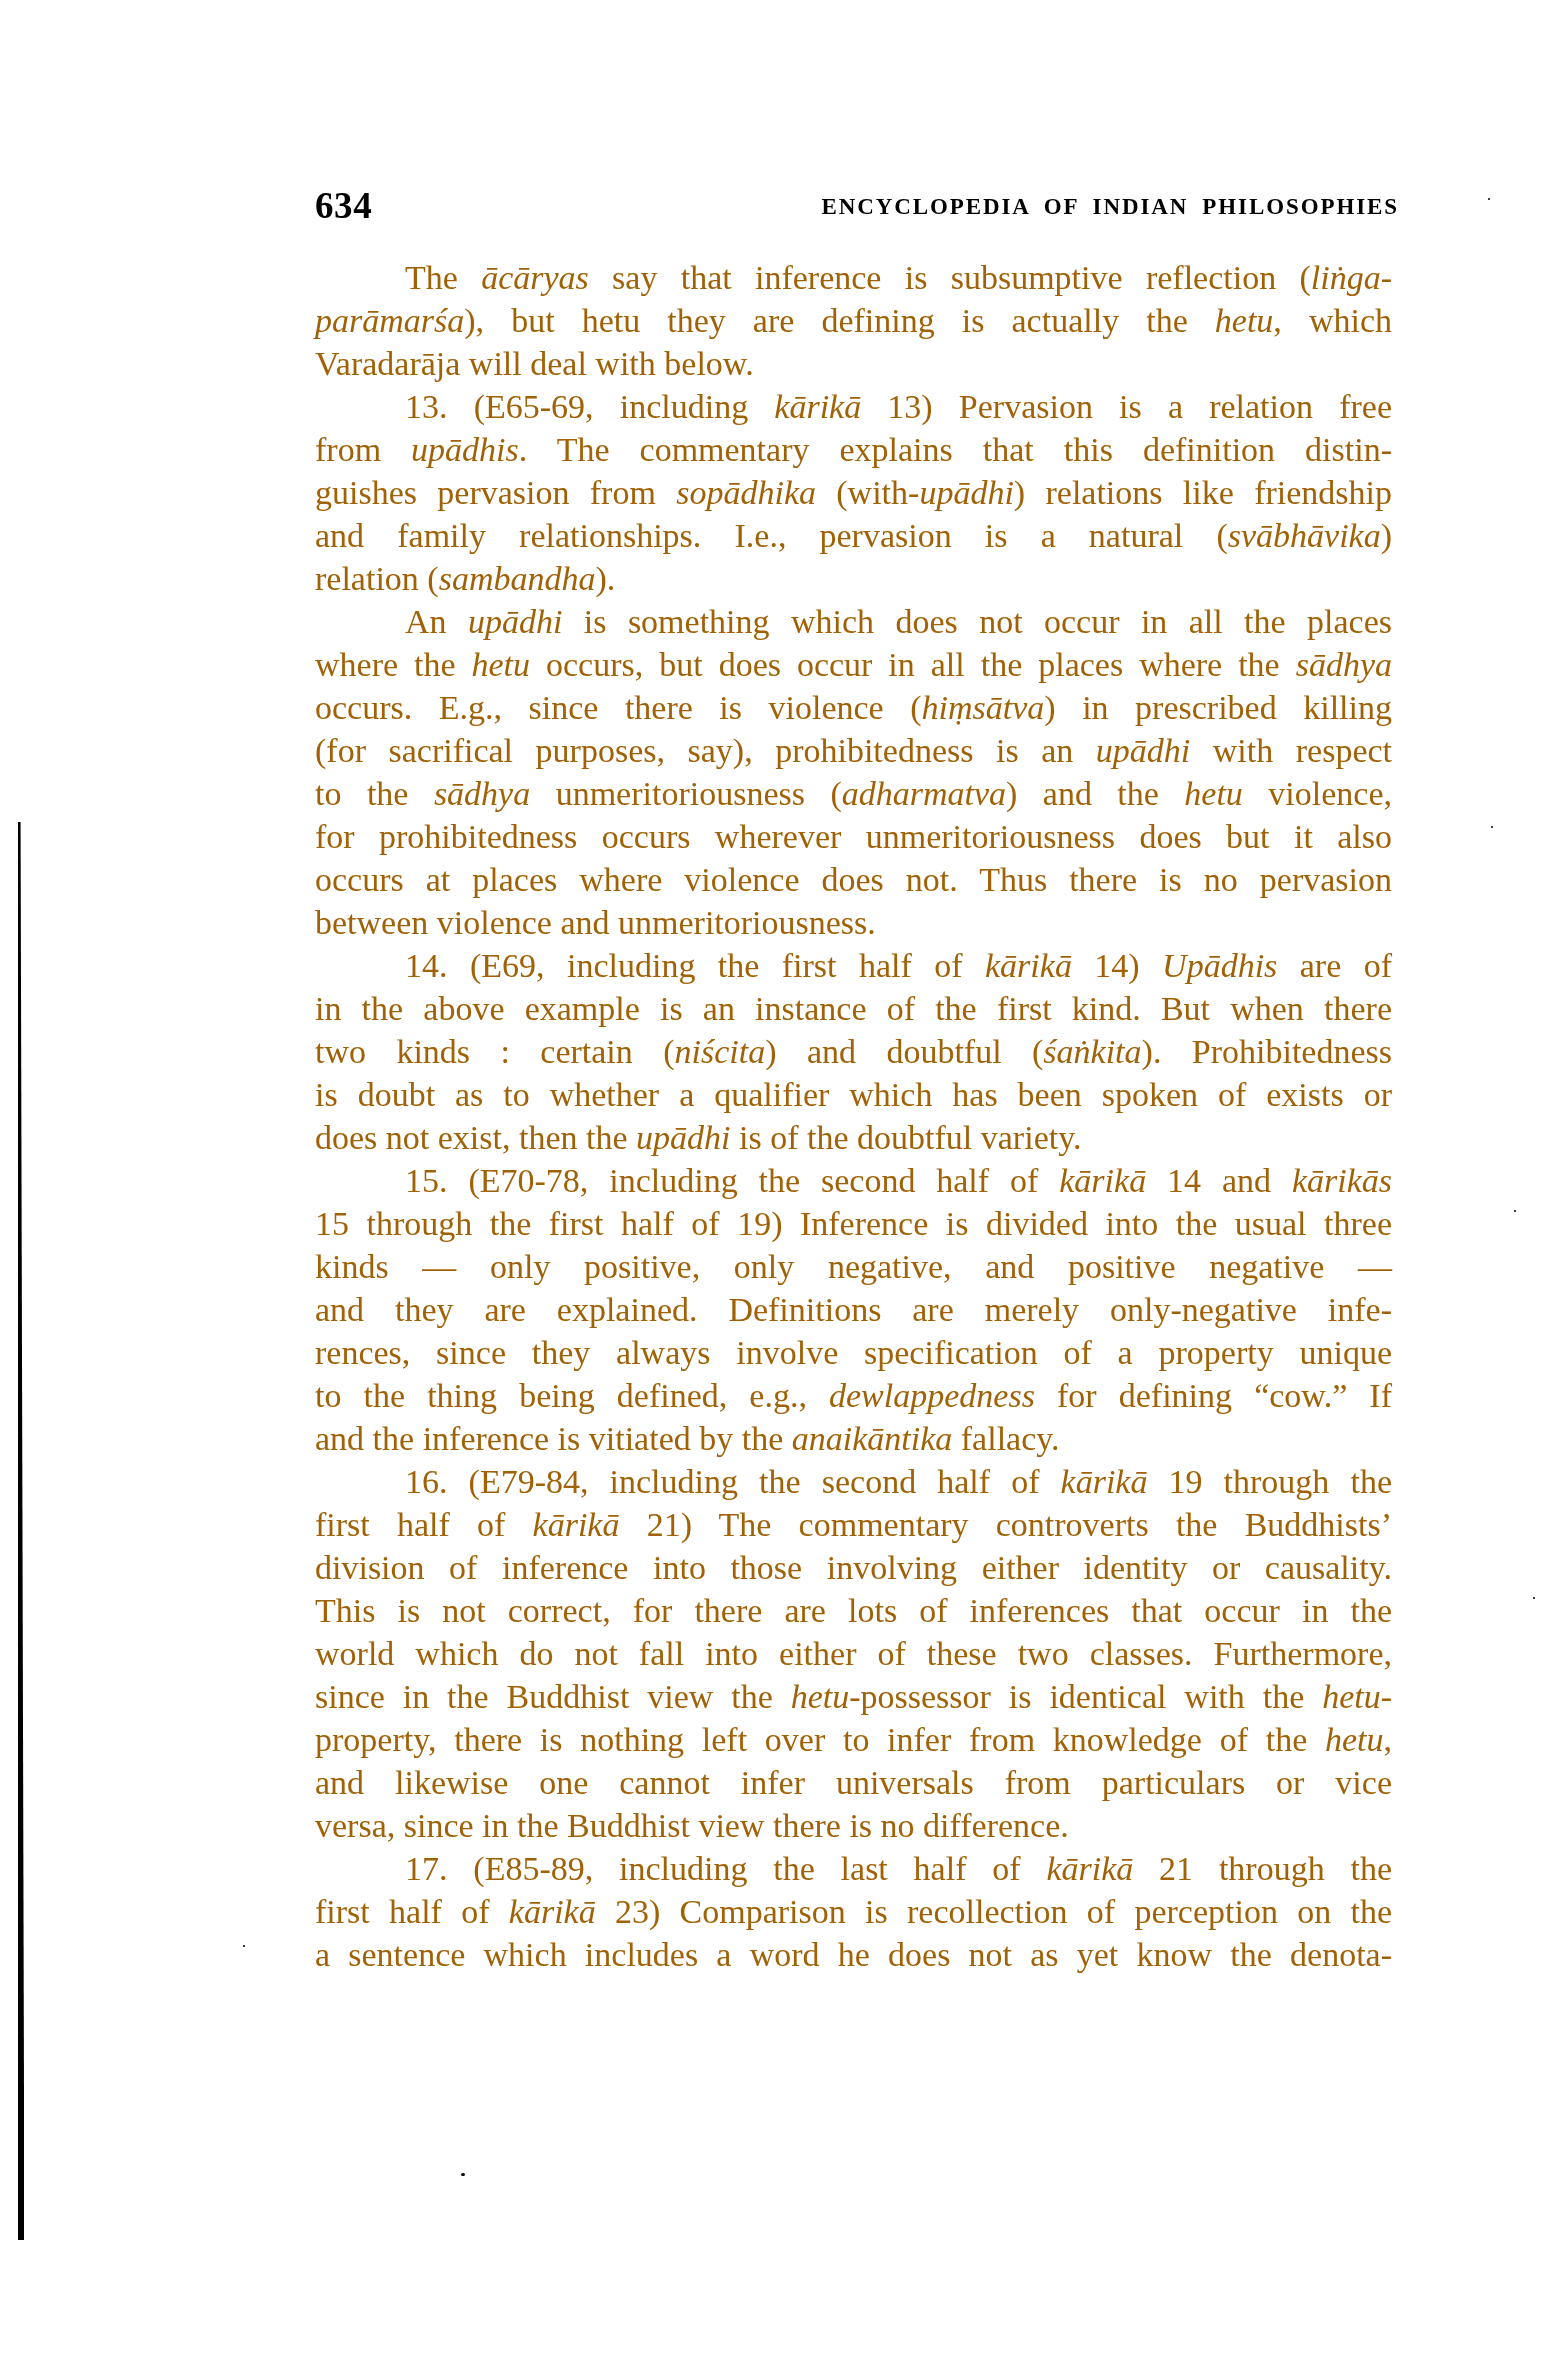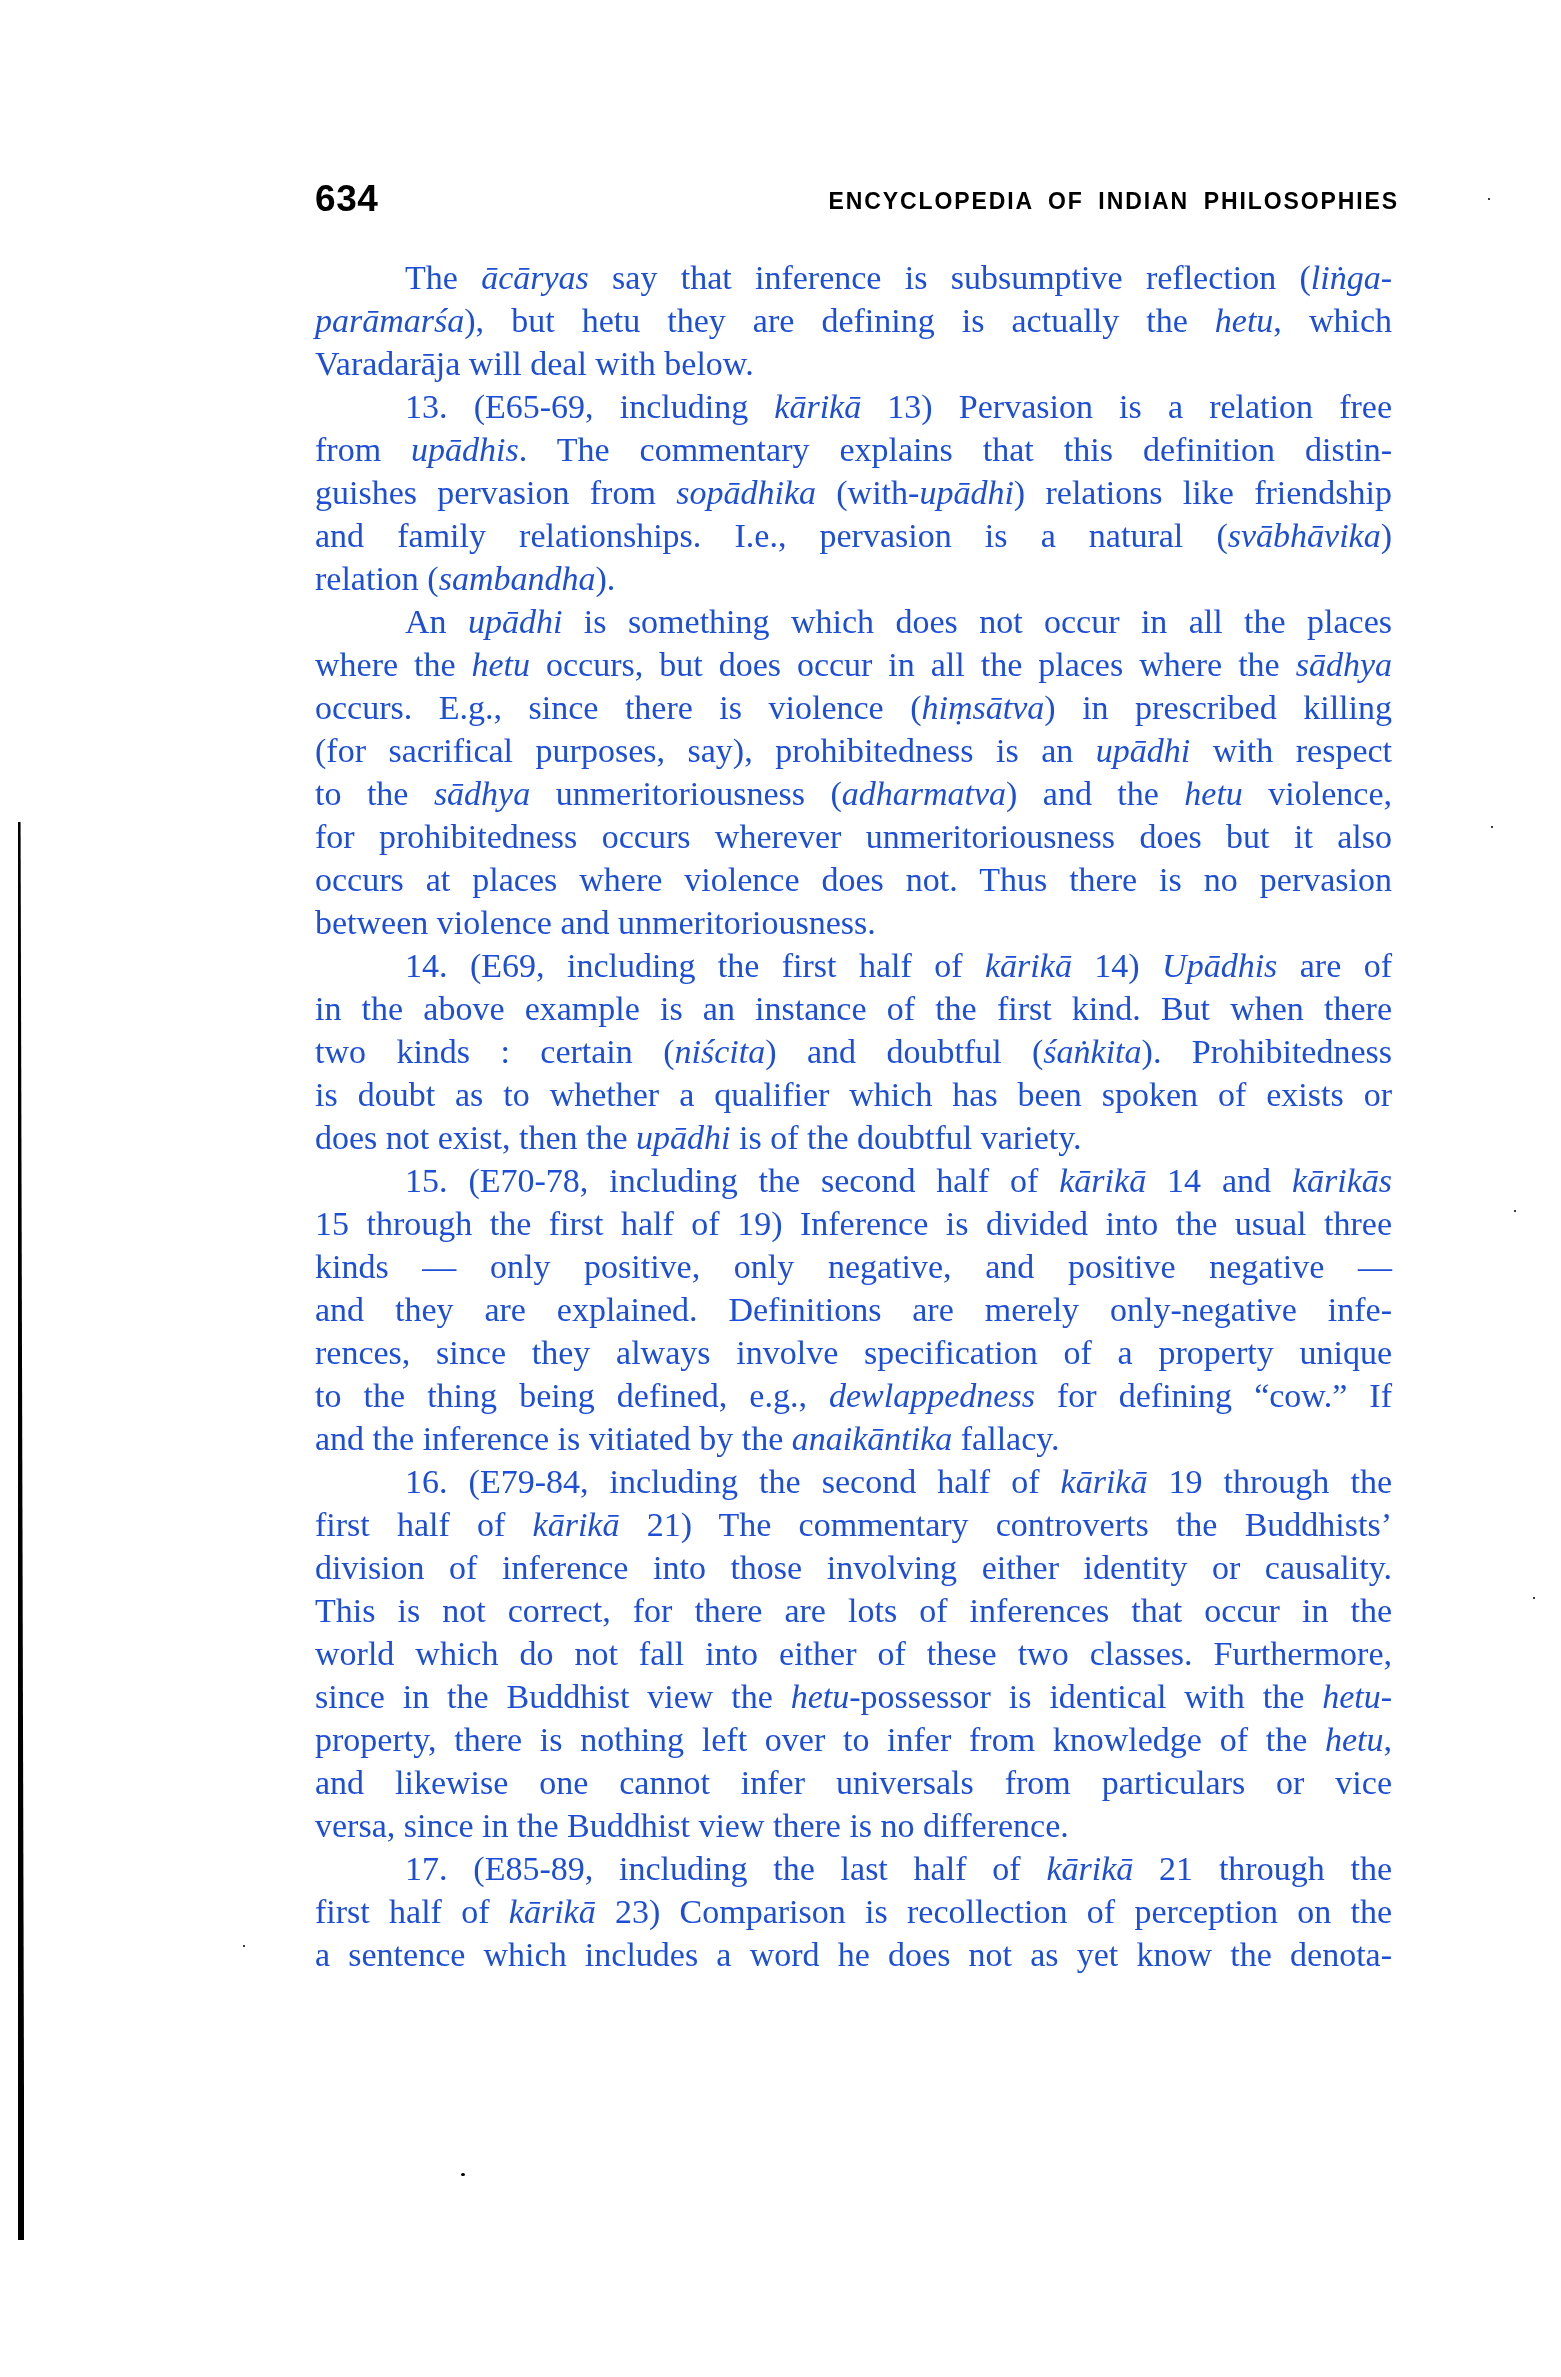--- a/index.html
+++ b/index.html
@@ -4,33 +4,33 @@
 <style>
   html, body { margin: 0; padding: 0; background: #ffffff; }
   body { width: 1562px; height: 2377px; position: relative; overflow: hidden; }
   .page { position: absolute; left: 0; top: 0; width: 1562px; height: 2377px; background: #ffffff; color: #000; }
   .edge-line {
     position: absolute; left: 18px; top: 822px; width: 6.4px; height: 1418px;
     background: #000;
     clip-path: polygon(0 0, 40% 0, 100% 100%, 0 100%);
   }
   .running-head {
-    position: absolute; left: 315px; right: 163px; top: 178px; height: 45px;
-    font-family: Liberation Sans, sans-serif; color: #000;
+    position: absolute; left: 315px; right: 163px; top: 184px; height: 45px;
+    font-family: Liberation Serif, serif; color: #000;
   }
   .page-num {
     position: absolute; left: 0; top: 0; font-size: 37px; font-weight: bold; letter-spacing: 0.6px;
   }
   .journal-title {
     position: absolute; right: 0; top: 10.2px; font-size: 23px; font-weight: bold; letter-spacing: 1.9px; word-spacing: 6.4px;
   }
   .body-text {
     position: absolute; left: 315px; top: 256px; width: 1077px;
     font-family: "Liberation Serif", "DejaVu Serif", serif;
-    font-size: 34px; color: #1d4ed8;
+    font-size: 34px; color: #a16207;
   }
   .line {
     height: 43px; line-height: 43px; white-space: nowrap;
     text-align: justify; text-align-last: justify;
   }
   .line.indent { padding-left: 90px; }
   .line.last { text-align-last: left; }
   .seg-i { font-style: italic; }
   .specks span { position: absolute; background: #000; border-radius: 50%; }
 </style>

